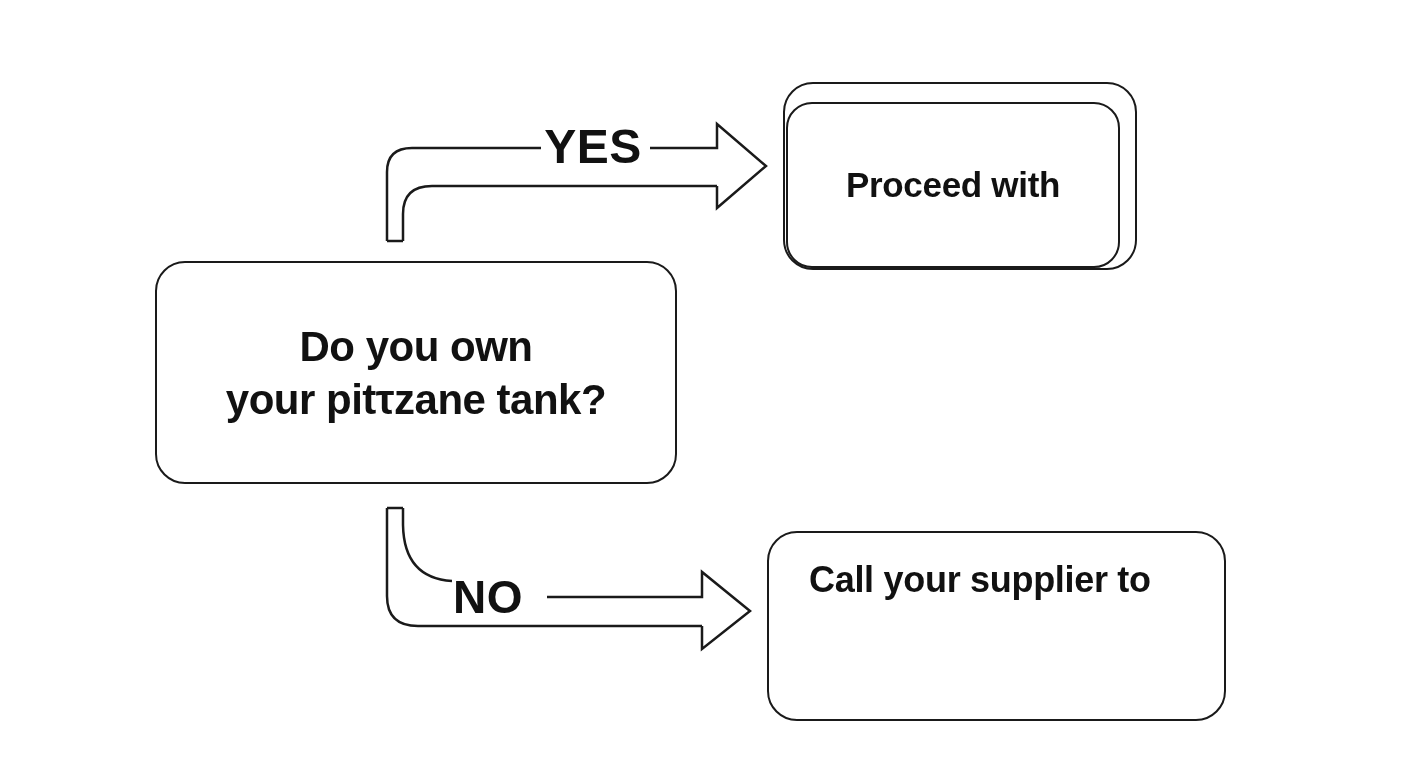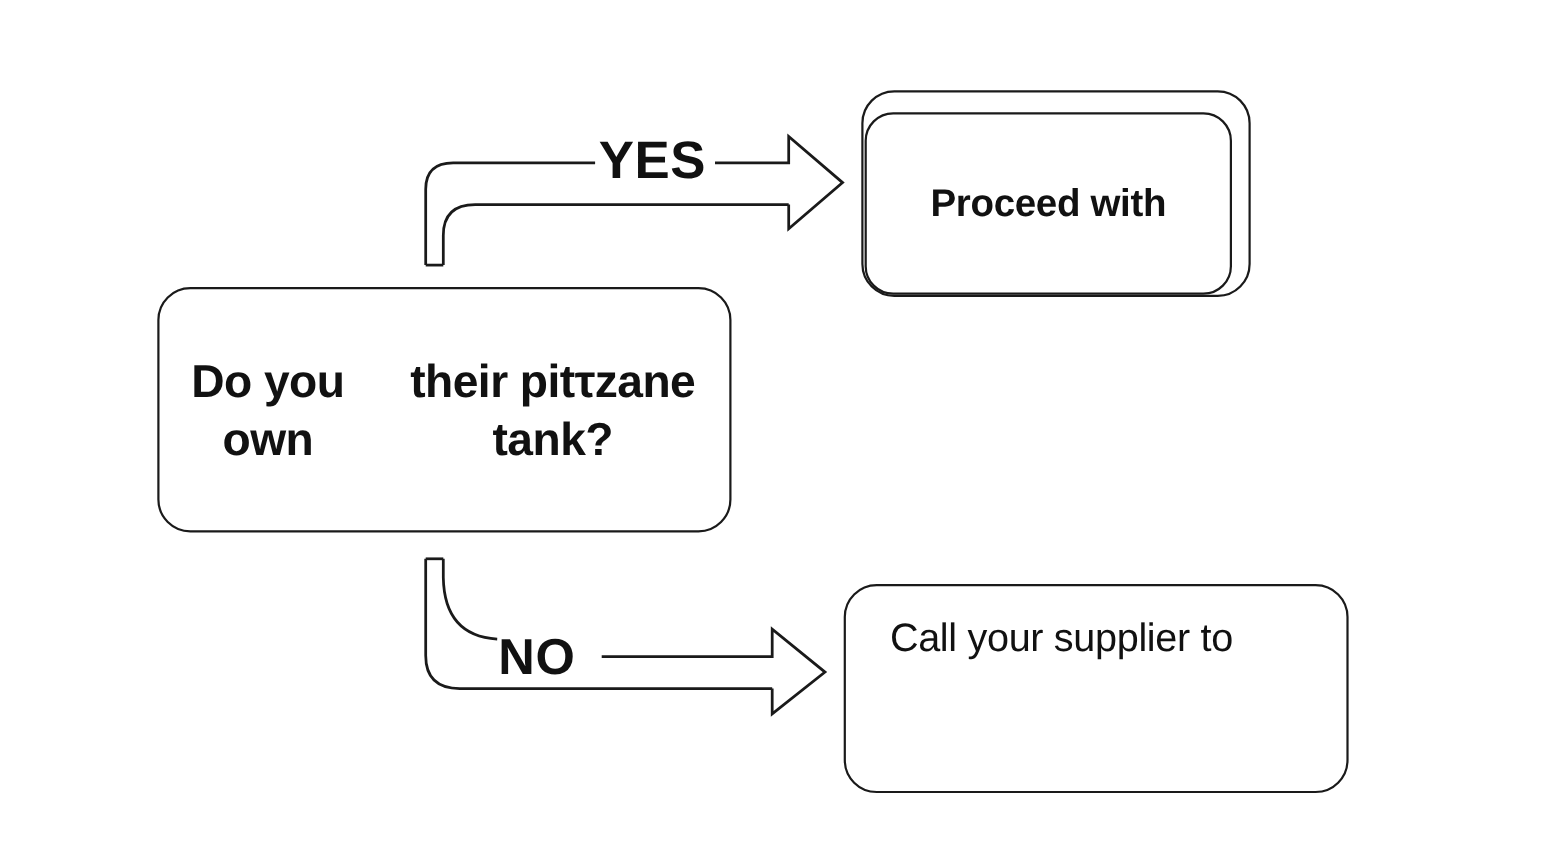--- a/index.html
+++ b/index.html
@@ -24,24 +24,24 @@
     stroke-linecap: butt;
     stroke-linejoin: miter;
   }
   .box {
     position: absolute;
     box-sizing: border-box;
     background: #ffffff;
     border: 2.5px solid #1a1a1a;
   }
   .decision-box {
-    left: 143px; top: 261px;
+    left: 155px; top: 261px;
     width: 522px; height: 223px;
     border-radius: 30px;
-    display: flex; flex-direction: row;
+    display: flex; flex-direction: column;
     align-items: center; justify-content: center;
     text-align: center;
     font-weight: bold;
     font-size: 42px; line-height: 53px;
     letter-spacing: -0.5px;
   }
   .stack-back-box {
     left: 783px; top: 82px;
     width: 354px; height: 188px;
     border-radius: 30px;
@@ -54,21 +54,21 @@
     align-items: center; justify-content: center;
     text-align: center;
     font-weight: bold;
     font-size: 35px; line-height: 48px;
     letter-spacing: -0.3px;
   }
   .supplier-box {
     left: 767px; top: 531px;
     width: 459px; height: 190px;
     border-radius: 30px;
-    font-weight: normal;
+    font-weight: bold;
     font-size: 36px; line-height: 46px;
     letter-spacing: -0.3px;
     padding: 24px 18px 0 40px;
     text-align: left;
   }
   .edge-label {
     position: absolute;
     transform: translate(-50%, -50%);
     font-weight: bold;
     white-space: nowrap;
@@ -98,21 +98,21 @@
       <path d="M 403 508 L 403 525 Q 404 578 452 581"></path>
       <path d="M 547 597 L 702 597 L 702 572 L 750 611 L 702 649 L 702 626"></path>
     </g>
   </svg>
 
   <div class="edge-label yes-label">YES</div>
   <div class="edge-label no-label">NO</div>
 
   <div class="box decision-box">
     <span class="line">Do you own</span>
-    <span class="line">their pitτzane tank?</span>
+    <span class="line">your pitτzane tank?</span>
   </div>
 
   <div class="box stack-back-box"></div>
   <div class="box stack-front-box">
     <span class="line">Proceed with</span>
   </div>
 
   <div class="box supplier-box">
     <span class="line">Call your supplier to</span>
   </div>

